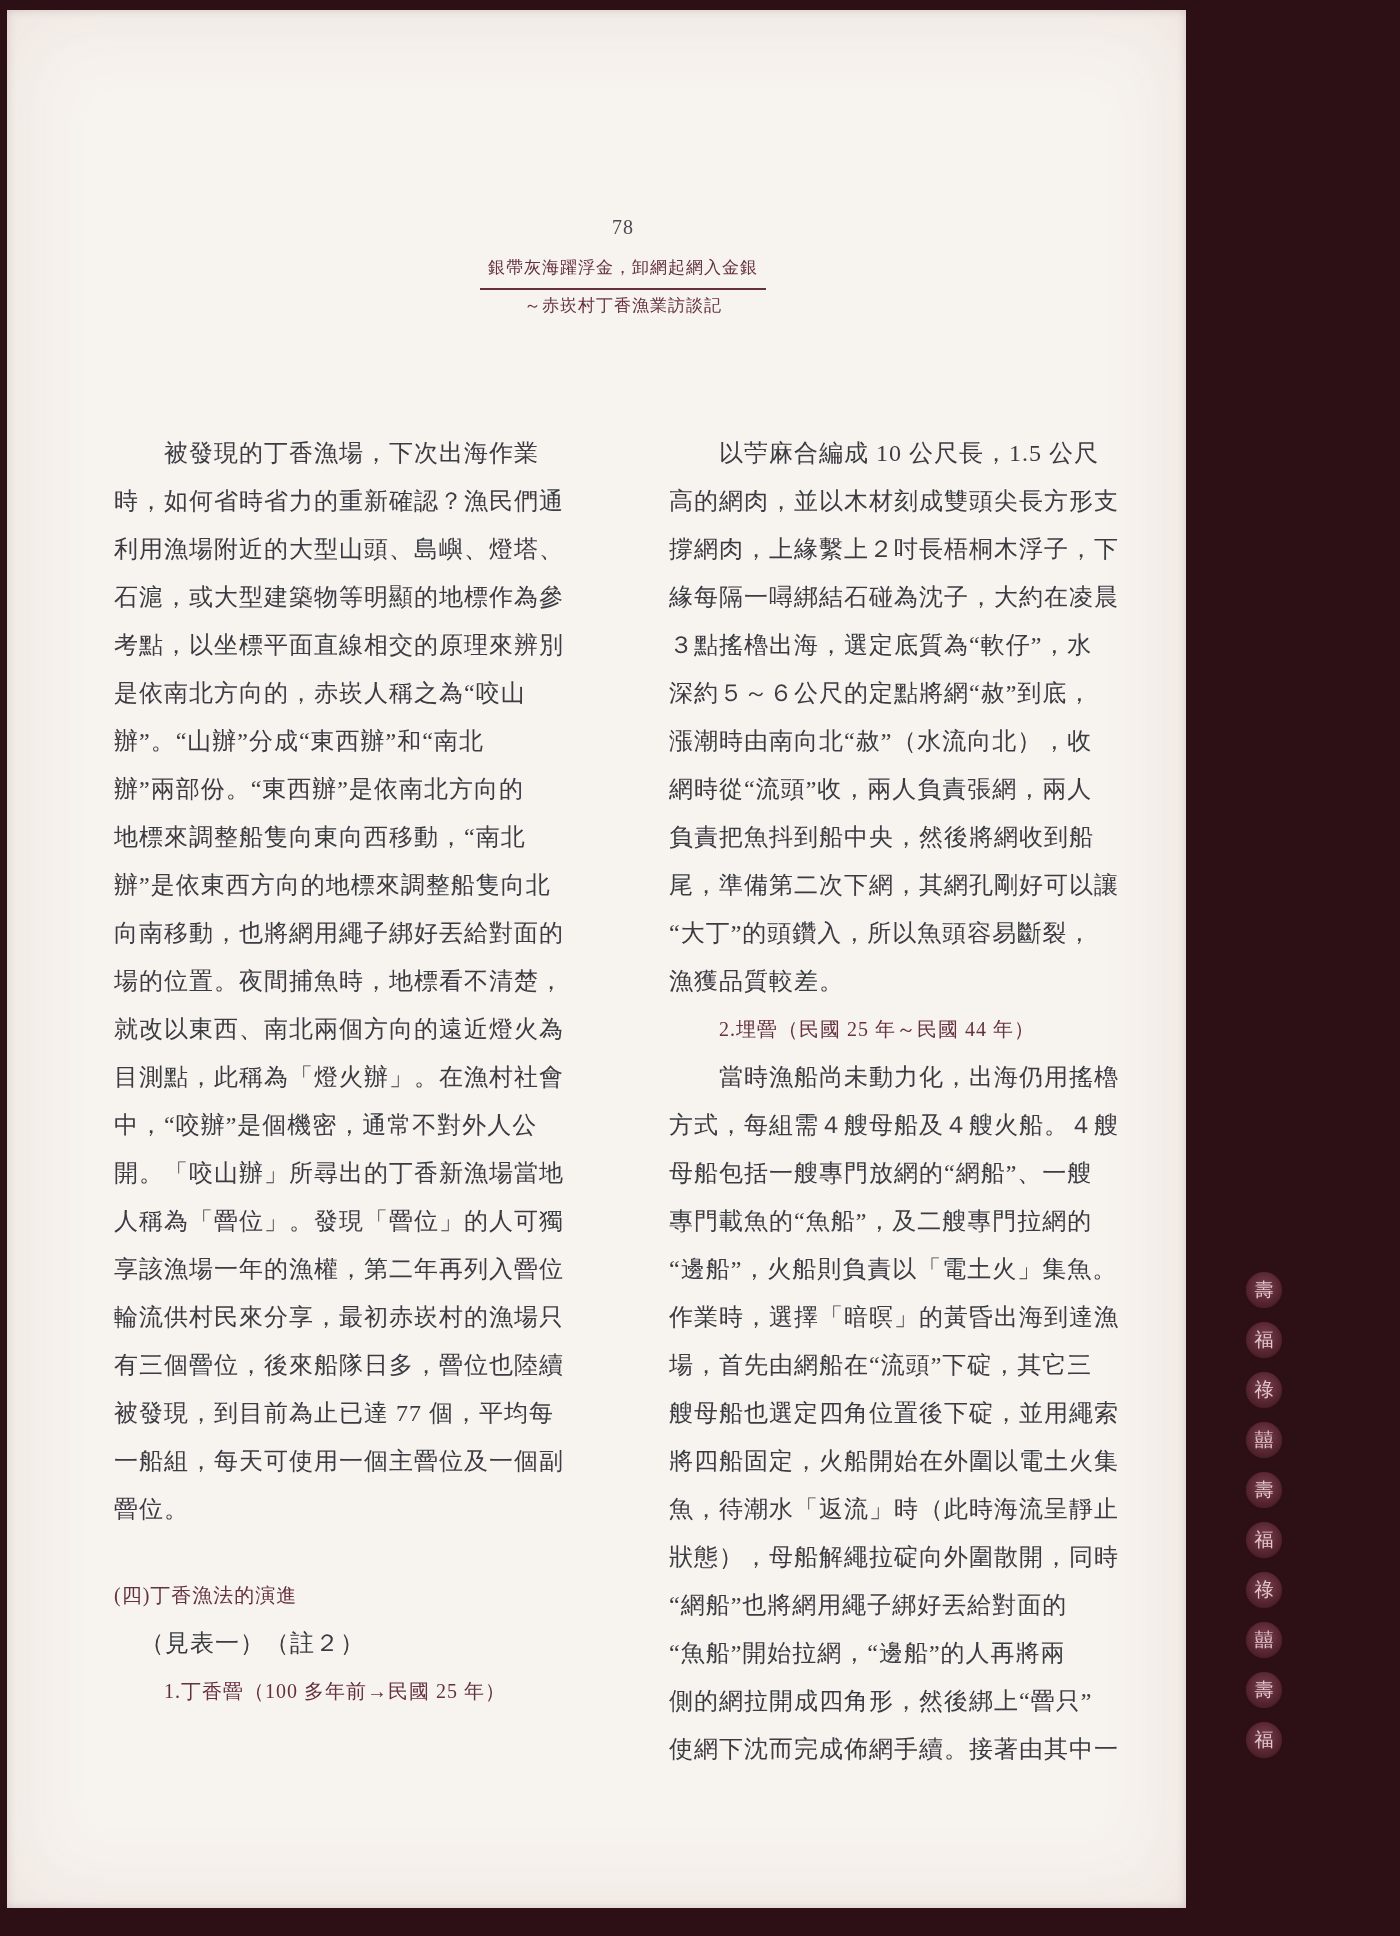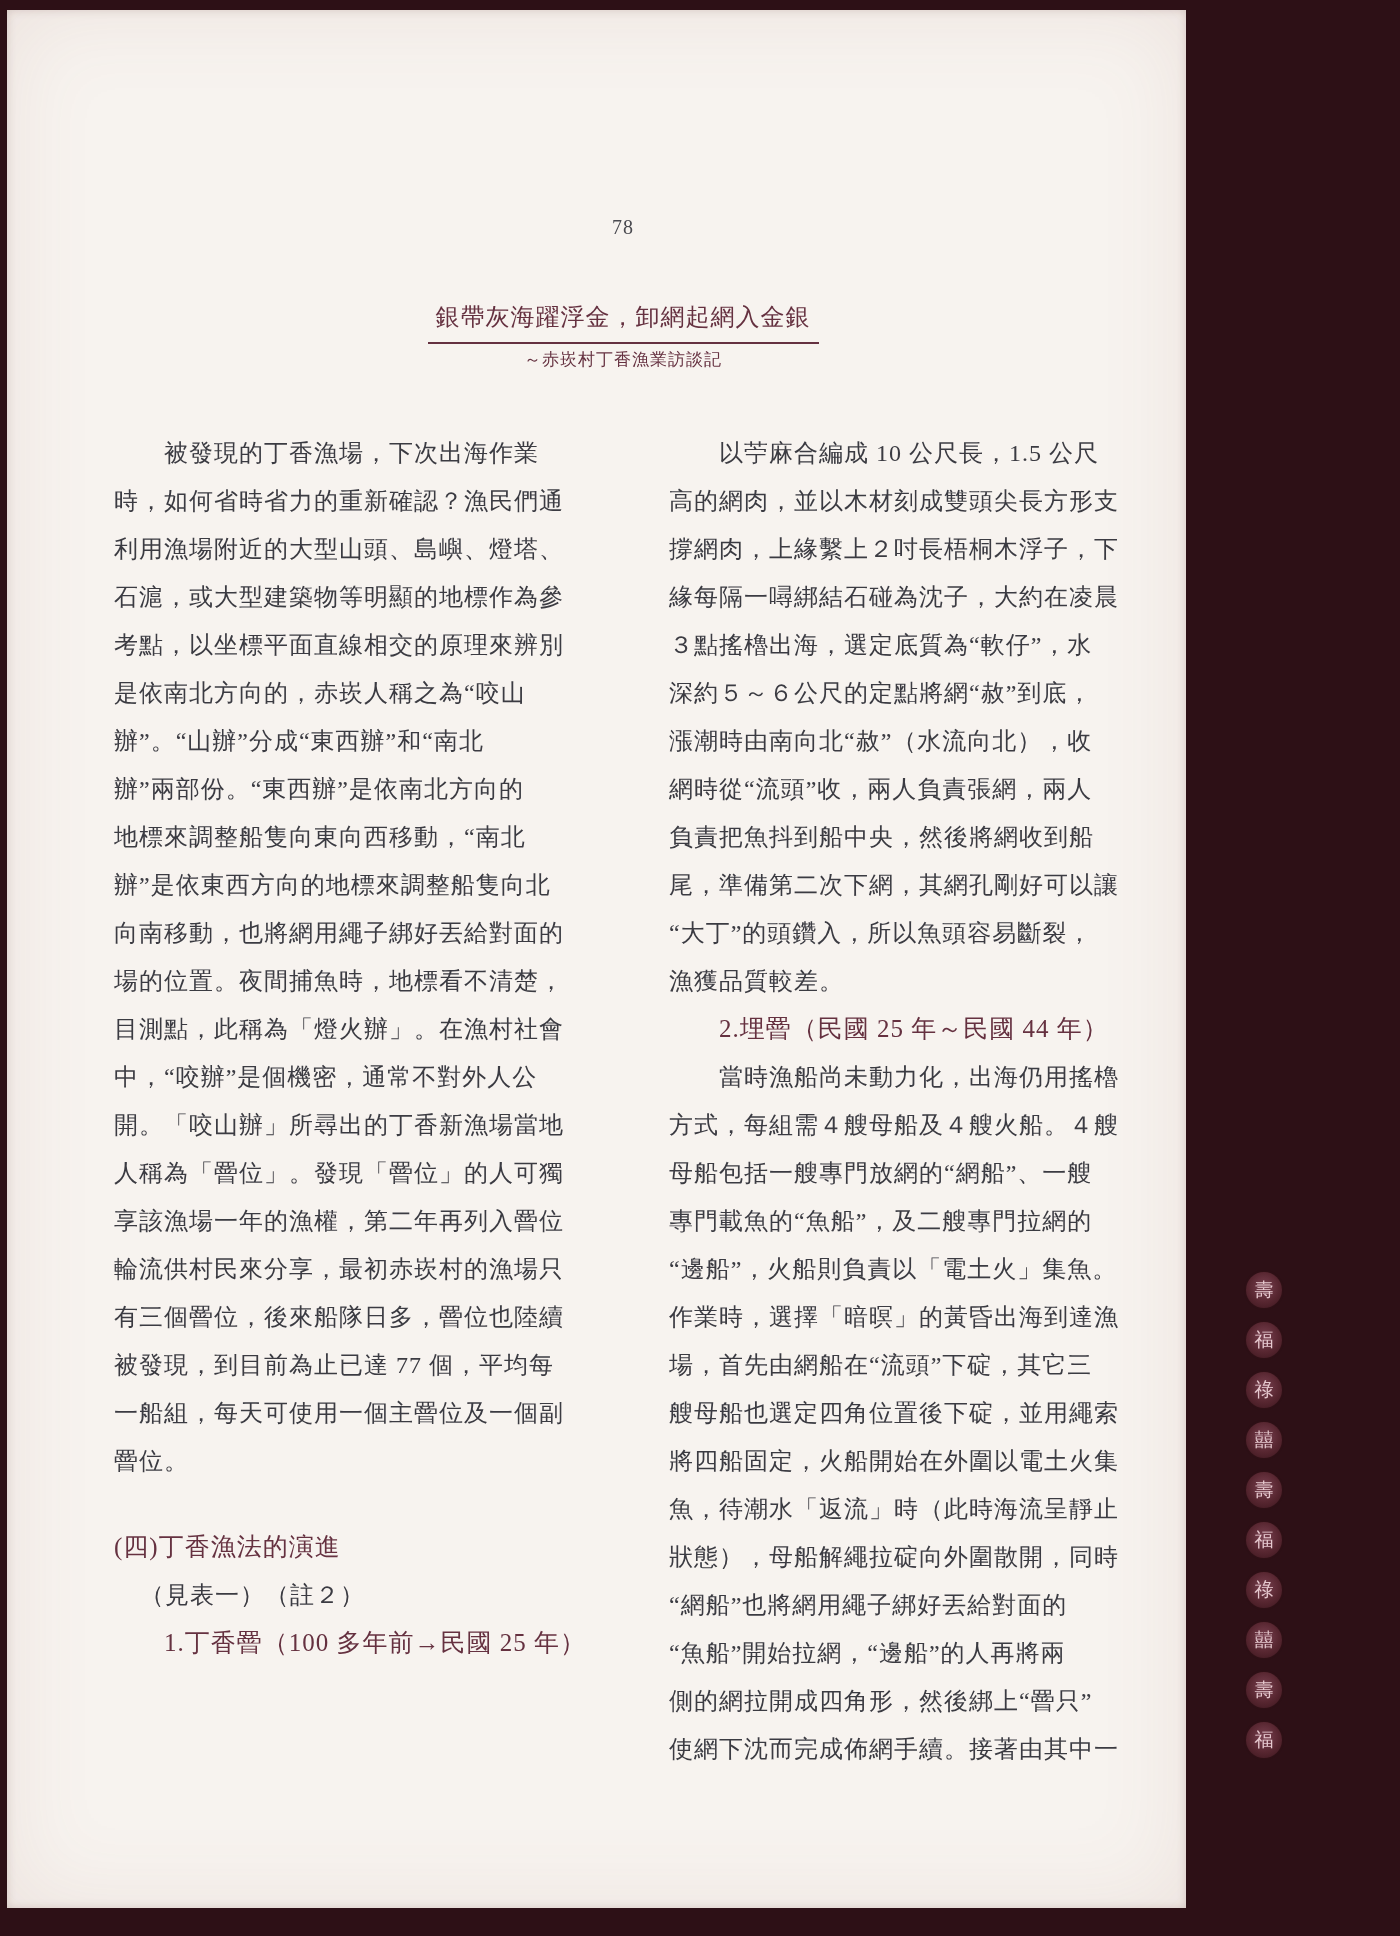--- a/index.html
+++ b/index.html
@@ -23,38 +23,37 @@
     box-shadow:inset 0 0 90px rgba(150,90,80,0.10), inset 0 0 10px rgba(90,40,40,0.18);
   }
   .page-number{
     position:absolute;top:206px;left:0;width:1232px;text-align:center;
     font-size:20px;color:var(--page-number);letter-spacing:1px;
   }
   .header{
     position:absolute;top:246px;left:0;width:1232px;text-align:center;
   }
   .title{
-    display:inline-block;font-size:24px;letter-spacing:1px;
+    display:inline-block;font-size:17px;letter-spacing:1px;
     color:var(--heading);padding:0 8px 9px 8px;
     border-bottom:2px solid var(--heading);
     white-space:nowrap;
-    margin-top:45px;
   }
   .subtitle{
     margin-top:4px;font-size:17px;letter-spacing:1px;color:var(--heading);
     white-space:nowrap;
   }
   .col{position:absolute;top:419px;}
   .col-left{left:107px;width:475px;}
   .col-right{left:662px;width:505px;}
   .line{
     height:48px;line-height:48px;font-size:24px;letter-spacing:1px;
     color:var(--body-text);white-space:nowrap;
   }
-  .line.heading{color:var(--heading);font-size:25px;}
+  .line.heading{color:var(--heading);font-size:20px;}
   .indent-1{padding-left:26px;}
   .indent-2{padding-left:50px;}
   .gap-before{margin-top:38px;}
   .seals{position:absolute;left:1239px;top:1262px;width:40px;}
   .seal{
     width:36px;height:36px;margin-bottom:14px;border-radius:50%;
     background:radial-gradient(circle at 50% 42%, #7a4252 0%, var(--seal) 55%, #3a151d 100%);
     color:#e6c9cf;font-size:19px;line-height:36px;text-align:center;
     box-shadow:0 0 2px rgba(60,20,25,0.6);
   }
@@ -74,20 +73,21 @@
       <div class="line">利用漁場附近的大型山頭、島嶼、燈塔、</div>
       <div class="line">石滬，或大型建築物等明顯的地標作為參</div>
       <div class="line">考點，以坐標平面直線相交的原理來辨別</div>
       <div class="line">是依南北方向的，赤崁人稱之為“咬山</div>
       <div class="line">辦”。“山辦”分成“東西辦”和“南北</div>
       <div class="line">辦”兩部份。“東西辦”是依南北方向的</div>
       <div class="line">地標來調整船隻向東向西移動，“南北</div>
       <div class="line">辦”是依東西方向的地標來調整船隻向北</div>
       <div class="line">向南移動，也將網用繩子綁好丟給對面的</div>
       <div class="line">場的位置。夜間捕魚時，地標看不清楚，</div>
+      <div class="line">就改以東西、南北兩個方向的遠近燈火為</div>
       <div class="line">目測點，此稱為「燈火辦」。在漁村社會</div>
       <div class="line">中，“咬辦”是個機密，通常不對外人公</div>
       <div class="line">開。「咬山辦」所尋出的丁香新漁場當地</div>
       <div class="line">人稱為「罾位」。發現「罾位」的人可獨</div>
       <div class="line">享該漁場一年的漁權，第二年再列入罾位</div>
       <div class="line">輪流供村民來分享，最初赤崁村的漁場只</div>
       <div class="line">有三個罾位，後來船隊日多，罾位也陸續</div>
       <div class="line">被發現，到目前為止已達 77 個，平均每</div>
       <div class="line">一船組，每天可使用一個主罾位及一個副</div>
       <div class="line">罾位。</div>

